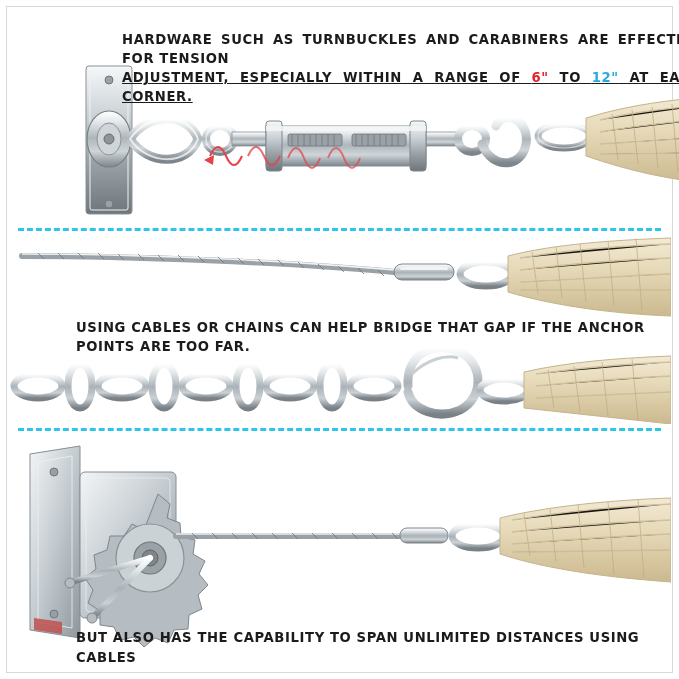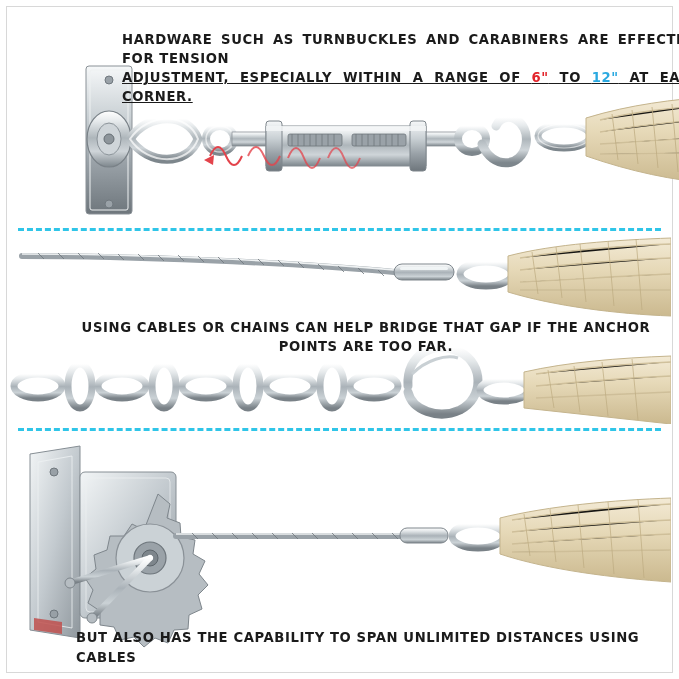--- a/index.html
+++ b/index.html
@@ -31,21 +31,21 @@
     border: 1px solid #d8d8d8;
     background: #ffffff;
   }
   .panel {
     position: absolute;
     left: 8px;
     right: 8px;
     box-sizing: border-box;
   }
   .panel-1 { top: 8px;   height: 212px; margin-left: 44px; }
-  .panel-2 { top: 228px; height: 196px; text-align: center; }
+  .panel-2 { top: 228px; height: 196px; }
   .panel-3 { top: 432px; height: 236px; }
 
   
   .divider {
     position: absolute;
     left: 18px;
     right: 18px;
     height: 0;
     border-top: 3px dashed #2fc5e8;
   }

